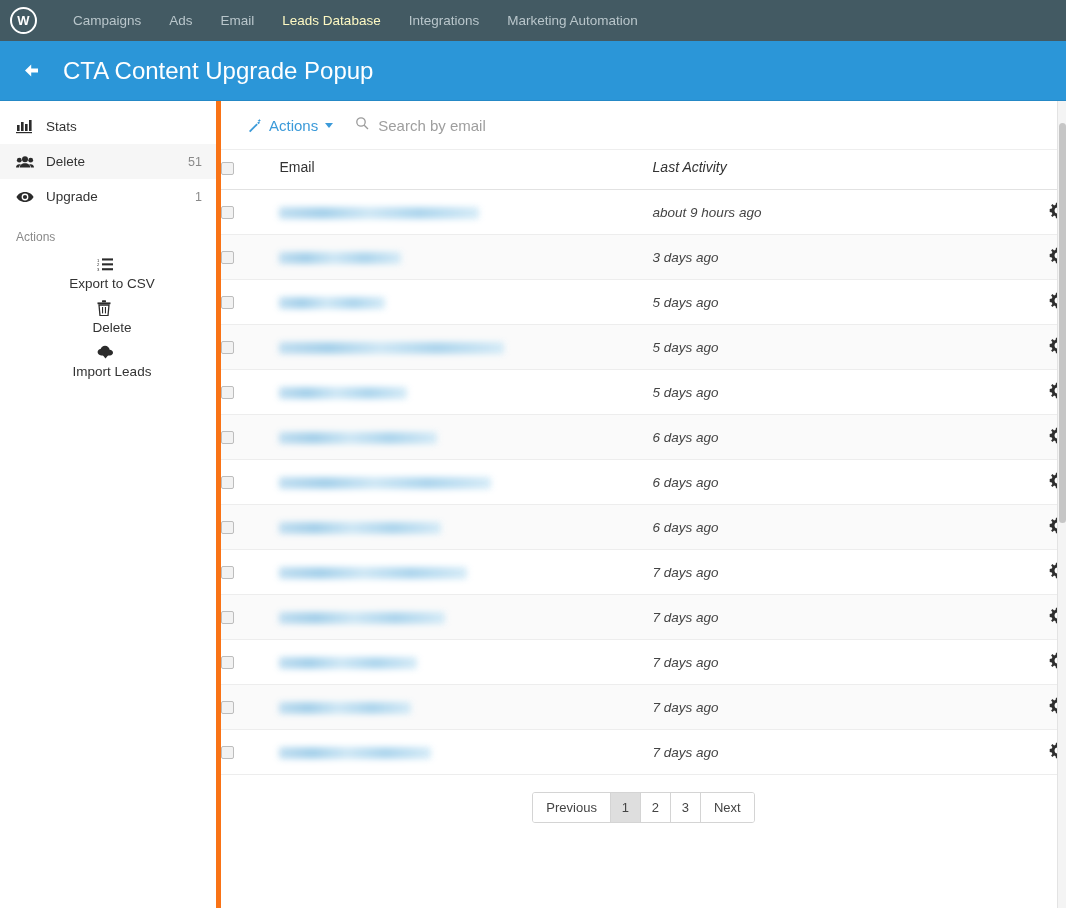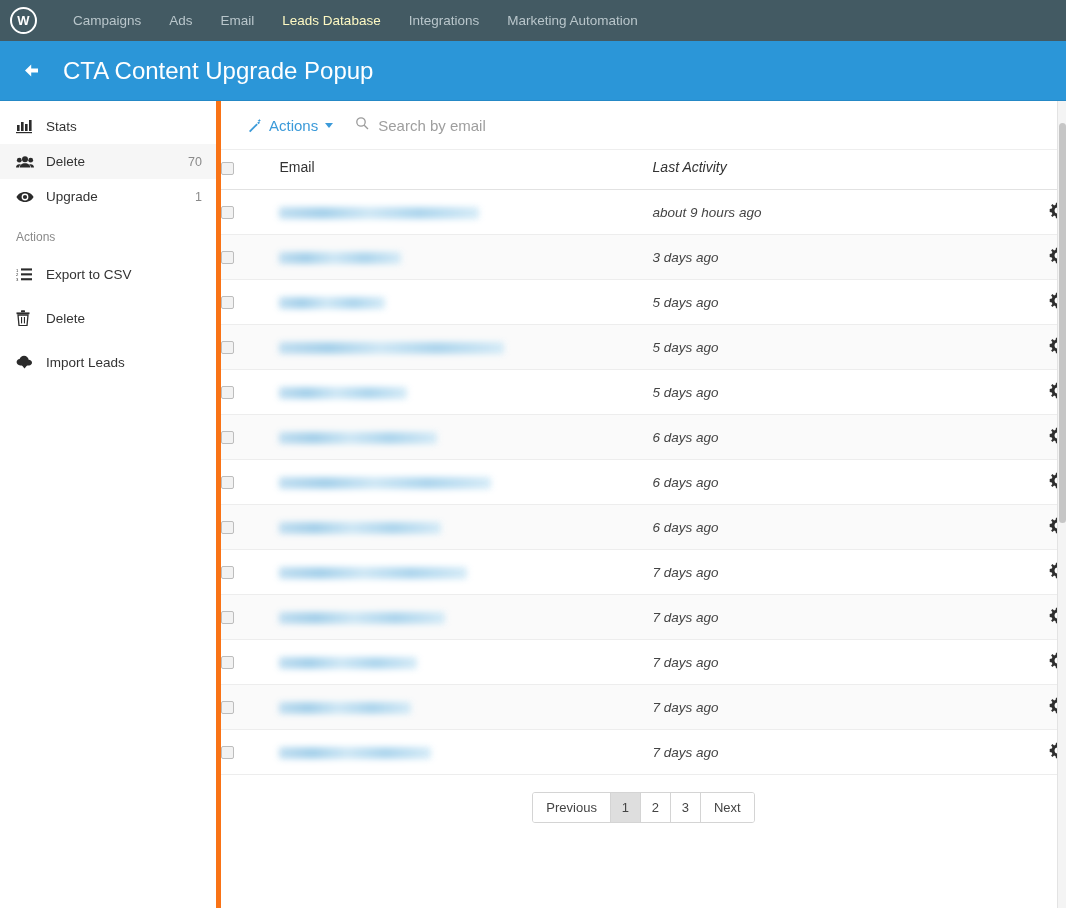--- a/index.html
+++ b/index.html
@@ -99,21 +99,21 @@
     display: flex; align-items: center;
     color: #2b2b2b;
   }
   .side-label { flex: 1 1 auto; padding-left: 6px; }
   .side-count { color: #8a8a8a; font-size: 12.5px; }
   .side-section {
     font-size: 12px;
     color: #8a8a8a;
     padding: 16px 16px 8px 16px;
   }
-  .side-row.action { height: 44px; }
+  .side-row.action { height: 44px; flex-direction: column; }
 
   
   .main {
     flex: 1 1 auto;
     position: relative;
     background: #ffffff;
     overflow: hidden;
   }
   .toolbar {
     height: 48px;
@@ -297,21 +297,21 @@
             <svg width="18" height="14" viewBox="0 0 18 14">
               <circle cx="9" cy="4.3" r="3" fill="#2b2b2b"></circle>
               <circle cx="3.3" cy="5.2" r="2.4" fill="#2b2b2b"></circle>
               <circle cx="14.7" cy="5.2" r="2.4" fill="#2b2b2b"></circle>
               <path d="M3.7 12.6 C3.7 9.9 5.9 8.2 9 8.2 C12.1 8.2 14.3 9.9 14.3 12.6 Z" fill="#2b2b2b"></path>
               <path d="M0 12.6 C0 10.6 1.2 9.3 3.3 9.3 C3.9 9.3 4.4 9.4 4.8 9.6 C3.7 10.4 3.1 11.4 3 12.6 Z" fill="#2b2b2b"></path>
               <path d="M18 12.6 C18 10.6 16.8 9.3 14.7 9.3 C14.1 9.3 13.6 9.4 13.2 9.6 C14.3 10.4 14.9 11.4 15 12.6 Z" fill="#2b2b2b"></path>
             </svg>
           </span>
           <span class="side-label">Delete</span>
-          <span class="side-count">70</span>
+          <span class="side-count">51</span>
         </div>
         <div class="side-row">
           <span class="side-ico">
             <svg width="18" height="12" viewBox="0 0 18 12">
               <path d="M9 1 C13.2 1 16.4 3.6 17.5 6 C16.4 8.4 13.2 11 9 11 C4.8 11 1.6 8.4 0.5 6 C1.6 3.6 4.8 1 9 1 Z" fill="#2b2b2b"></path>
               <circle cx="9" cy="6" r="3.4" fill="#ffffff"></circle>
               <circle cx="9" cy="6" r="2.1" fill="#2b2b2b"></circle>
             </svg>
           </span>
           <span class="side-label">Upgrade</span>

